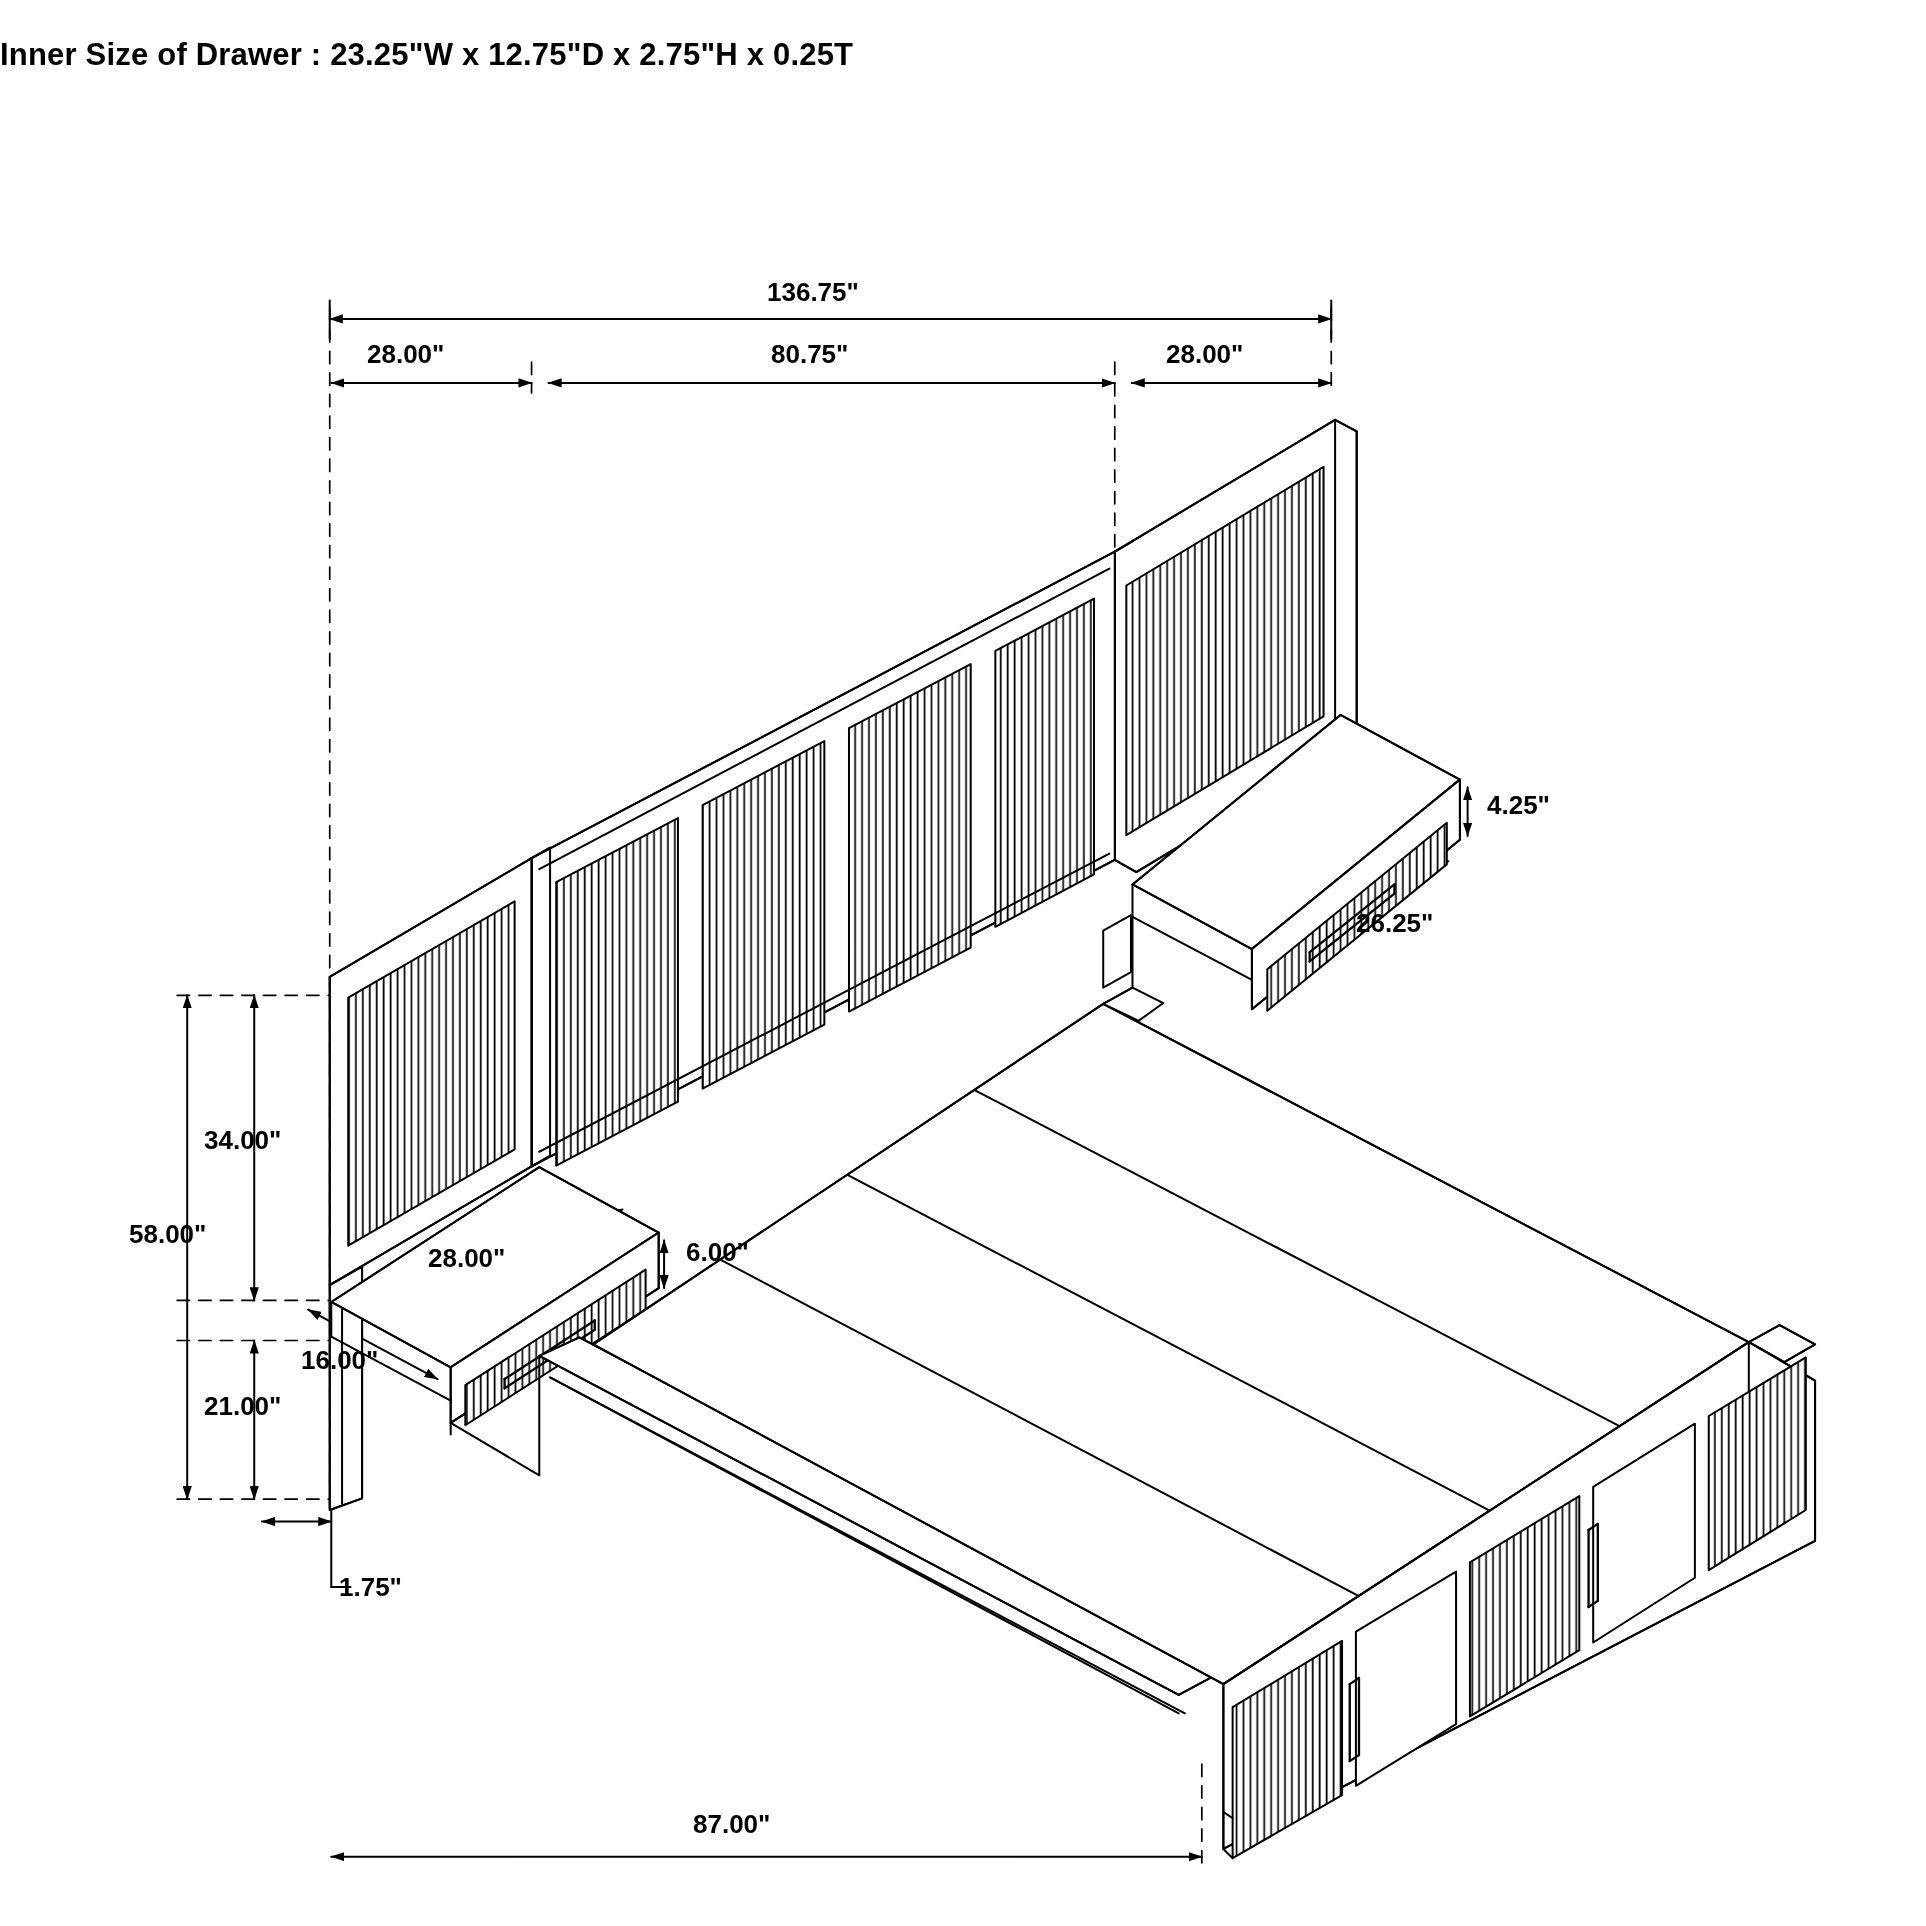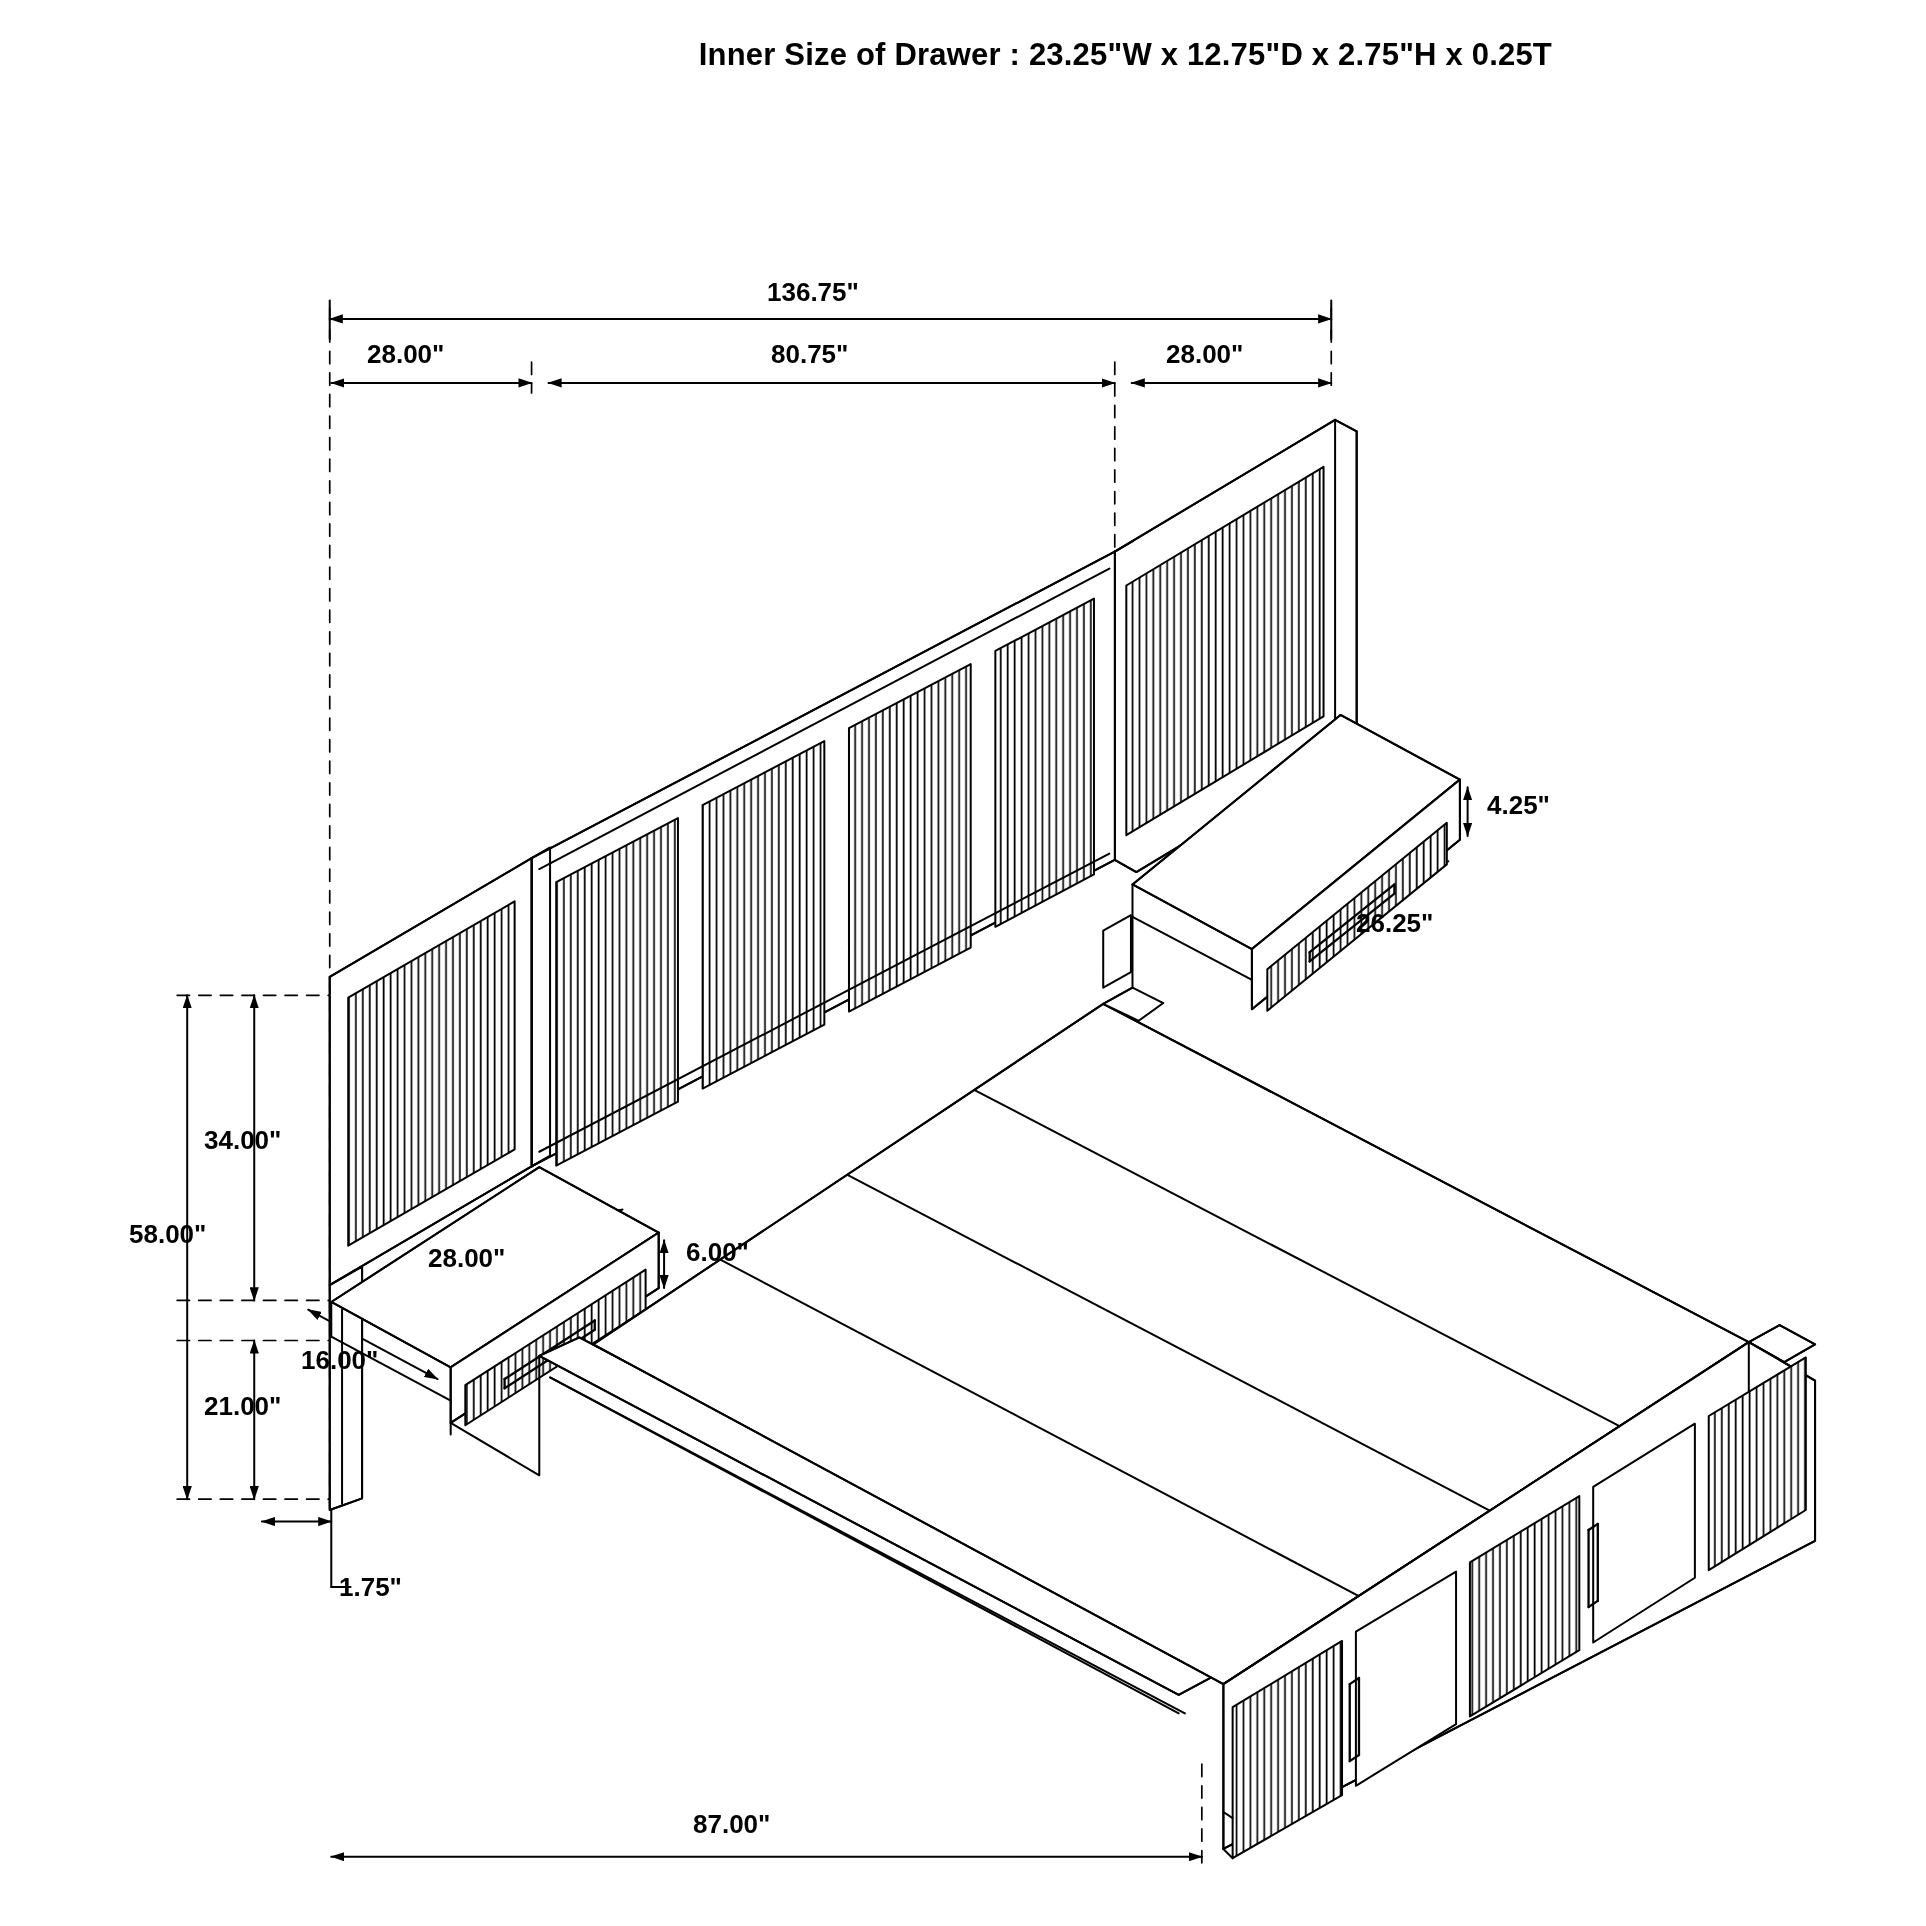--- a/index.html
+++ b/index.html
@@ -18,21 +18,21 @@
   #stage {
     position: relative;
     width: 1926px;
     height: 1926px;
   }
   .title {
     position: absolute;
     top: 37px;
     left: 0;
     width: 1552px;
-    text-align: right;
+    text-align: left;
     font-size: 31px;
     font-weight: bold;
     letter-spacing: 0.2px;
   }
   svg.diagram {
     position: absolute;
     left: 0;
     top: 0;
     width: 1926px;
     height: 1926px;

